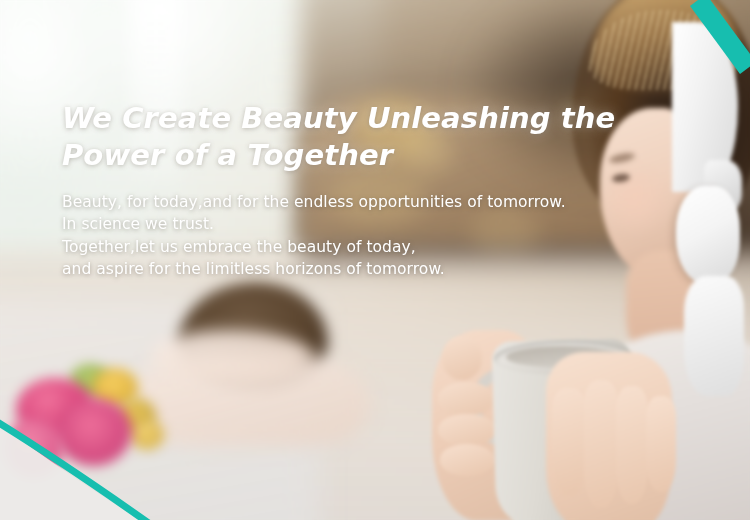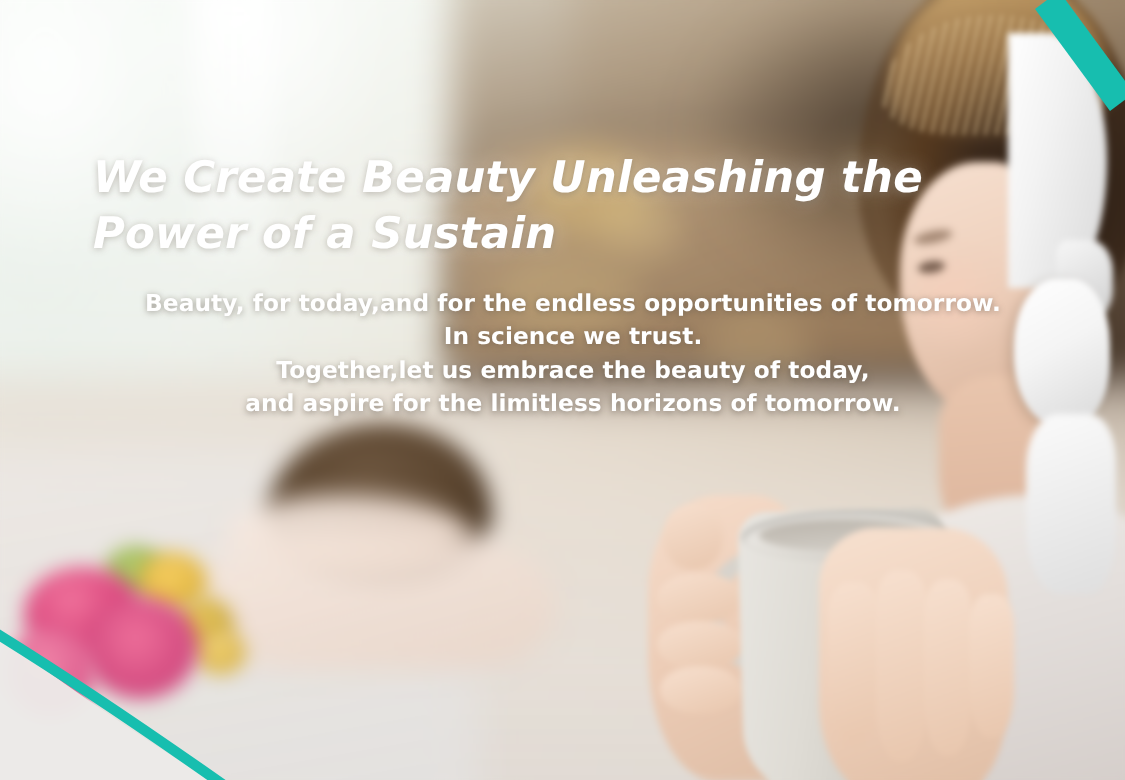--- a/index.html
+++ b/index.html
@@ -403,28 +403,27 @@
     line-height: 37px;
     color: #ffffff;
     letter-spacing: 0.1px;
     text-shadow: 0 1px 5px rgba(120,110,100,0.45), 0 0 14px rgba(255,255,255,0.35);
     white-space: pre-line;
   }
   .body-copy {
     margin: 0;
     padding-top: 17px;
     font-family: "DejaVu Sans", sans-serif;
-    font-weight: 700;
+    font-weight: 400;
     font-size: 15.5px;
     line-height: 22.4px;
     color: #ffffff;
     letter-spacing: 0.05px;
     text-shadow: 0 1px 4px rgba(95,85,75,0.55);
     white-space: pre-line;
-    text-align: center;
   }
 </style>
 </head>
 <body>
 
 <div class="banner">
 
   <div class="photo">
     <div class="layer-base"></div>
     <div class="layer-greentint"></div>
@@ -498,20 +497,20 @@
 
     <path d="M -6 420 Q 62 462 150 524" fill="none" stroke="#17BEAF" stroke-width="7" stroke-linecap="butt"></path>
 
     <path d="M 706 -6 L 756 62 L 740 74 L 690 6 Z" fill="#17BEAF"></path>
 
     <path d="M 700 0 Q 726 30 752 54" fill="none" stroke="#17BEAF" stroke-width="0" opacity="0"></path>
   </svg>
 
   <div class="copy">
     <h1 class="headline">We Create Beauty Unleashing the
-Power of a Sustain</h1>
+Power of a Together</h1>
     <p class="body-copy">Beauty, for today,and for the endless opportunities of tomorrow.
 In science we trust.
 Together,let us embrace the beauty of today,
 and aspire for the limitless horizons of tomorrow.</p>
   </div>
 
 </div>
 
 </body></html>

